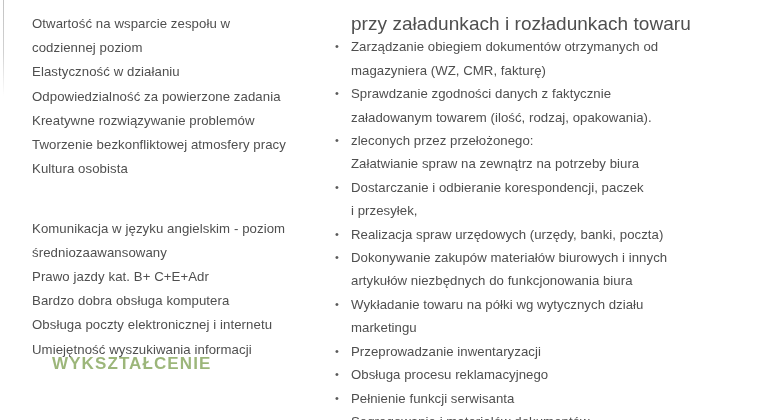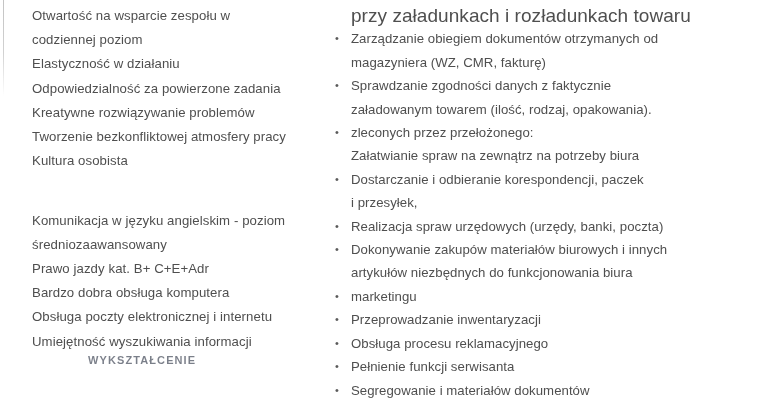--- a/index.html
+++ b/index.html
@@ -31,21 +31,21 @@
     top: 0;
     width: 1px;
     height: 96px;
     background: linear-gradient(to bottom, #b9b9b9 0%, #c9c9c9 55%, #ffffff 100%);
     opacity: .85;
   }
 
   
   .col {
     position: absolute;
-    top: 4px;
+    top: 12px;
   }
   .col-left {
     left: 32px;
     width: 280px;
   }
   .col-right {
     left: 334px;
     width: 414px;
   }
 
@@ -100,27 +100,26 @@
   }
   .duty-text {
     display: block;
   }
 
   
   .cut-heading {
     position: absolute;
     left: 20px;
     bottom: -12px;
-    font-size: 11px;
+    font-size: 17px;
     font-weight: bold;
     letter-spacing: 1.1px;
-    color: #0f172a;
+    color: #4d7c0f;
     opacity: .55;
     white-space: nowrap;
-    margin-left: 36px;
   }
 </style>
 </head>
 <body>
 
 <div class="page">
 
   <div class="scan-edge-line"></div>
 
   <div class="col col-left">
@@ -185,20 +184,21 @@
       </li>
 
       <li class="duty-item">
         <span class="bullet">•</span>
         <span class="duty-text">Dokonywanie zakupów materiałów biurowych i innych</span>
         <span class="duty-text">artykułów niezbędnych do funkcjonowania biura</span>
       </li>
 
       <li class="duty-item">
         <span class="bullet">•</span>
+        <span class="duty-text">Wykładanie towaru na półki wg wytycznych działu</span>
         <span class="duty-text">marketingu</span>
       </li>
 
       <li class="duty-item">
         <span class="bullet">•</span>
         <span class="duty-text">Przeprowadzanie inwentaryzacji</span>
       </li>
 
       <li class="duty-item">
         <span class="bullet">•</span>

